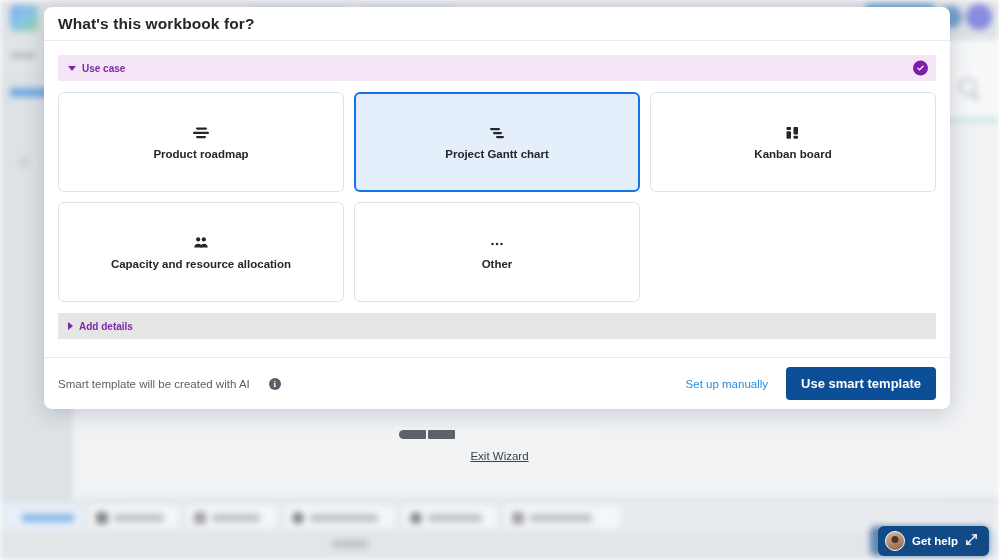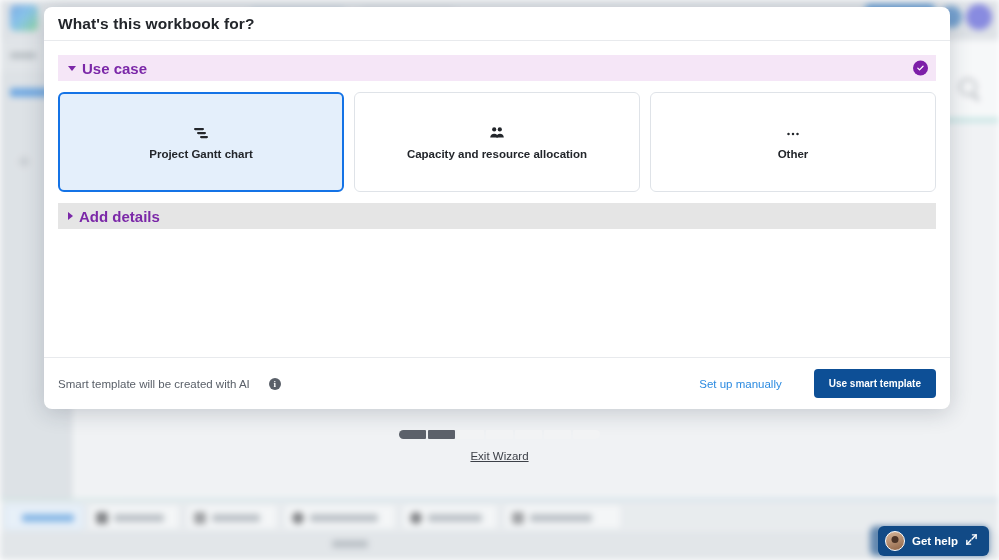--- a/index.html
+++ b/index.html
@@ -126,21 +126,21 @@
     letter-spacing: 0.1px;
   }
   .modal-body { padding: 14px 14px 0 14px; }
 
   
   .acc-bar {
     height: 26px; border-radius: 0;
     background: #f5e6f7;
     display: flex; align-items: center;
     padding: 0 10px;
-    font-size: 15px; font-weight: bold;
+    font-size: 10px; font-weight: bold;
     color: #7b28a8;
     position: relative;
   }
   .acc-bar.collapsed { background: #e5e5e5; }
   .caret {
     width: 0; height: 0; margin-right: 6px; display: inline-block;
   }
   .caret.down {
     border-left: 4px solid transparent;
     border-right: 4px solid transparent;
@@ -196,28 +196,28 @@
     display: flex; align-items: center; gap: 19px;
     font-size: 11.5px; color: #5a6069;
   }
   .info-icon {
     width: 12px; height: 12px; border-radius: 50%;
     background: #5a6069; color: #fff;
     font-size: 9px; font-weight: bold;
     display: flex; align-items: center; justify-content: center;
     font-family: "Liberation Serif", serif;
   }
-  .footer-actions { display: flex; align-items: center; gap: 32px; }
+  .footer-actions { display: flex; align-items: center; gap: 18px; }
   .link-btn {
     font-size: 11.5px; color: #2b8ae0; cursor: pointer;
     background: none; border: none; font-family: inherit;
   }
   .primary-btn {
     background: #0d4f96; color: #ffffff;
-    font-size: 10px; font-weight: bold;
+    font-size: 13px; font-weight: bold;
     border: none; border-radius: 4px;
     padding: 9px 15px; cursor: pointer;
     font-family: inherit;
   }
 
   
   #wizard-progress {
     position: absolute; left: 0; top: 430px; width: 999px;
     display: flex; flex-direction: column; align-items: center;
   }
@@ -325,33 +325,54 @@
       <span>Use case</span>
       <span class="check-badge">
         <svg width="9" height="9" viewBox="0 0 12 12" aria-hidden="true">
           <path d="M2.4 6.2 L4.7 8.5 L9.4 3.6" fill="none" stroke="#ffffff" stroke-width="1.7" stroke-linecap="round" stroke-linejoin="round"></path>
         </svg>
       </span>
     </div>
 
     <div class="card-grid">
 
+      <div class="uc-card">
+        <span class="uc-icon">
+          <svg width="20" height="16" viewBox="0 0 20 16" aria-hidden="true">
+            <rect x="5" y="2.5" width="11" height="2.2" rx="1.1" fill="#23262b"></rect>
+            <rect x="2" y="6.8" width="16" height="2.2" rx="1.1" fill="#23262b"></rect>
+            <rect x="5" y="11" width="10" height="2.2" rx="1.1" fill="#23262b"></rect>
+          </svg>
+        </span>
+        <span class="uc-label">Product roadmap</span>
+      </div>
 
 
       <div class="uc-card selected">
         <span class="uc-icon">
           <svg width="20" height="16" viewBox="0 0 20 16" aria-hidden="true">
             <rect x="3" y="3" width="10" height="2.2" rx="1.1" fill="#23262b"></rect>
             <rect x="6" y="7" width="9" height="2.2" rx="1.1" fill="#23262b"></rect>
             <rect x="9" y="11" width="8" height="2.2" rx="1.1" fill="#23262b"></rect>
           </svg>
         </span>
         <span class="uc-label">Project Gantt chart</span>
       </div>
 
+      <div class="uc-card">
+        <span class="uc-icon">
+          <svg width="18" height="16" viewBox="0 0 18 16" aria-hidden="true">
+            <rect x="2.5" y="2" width="4.5" height="3" rx="0.8" fill="#23262b"></rect>
+            <rect x="2.5" y="6.2" width="4.5" height="7.5" rx="0.8" fill="#23262b"></rect>
+            <rect x="9.5" y="2" width="4.5" height="7.5" rx="0.8" fill="#23262b"></rect>
+            <rect x="9.5" y="10.7" width="4.5" height="3" rx="0.8" fill="#23262b"></rect>
+          </svg>
+        </span>
+        <span class="uc-label">Kanban board</span>
+      </div>
 
       <div class="uc-card">
         <span class="uc-icon">
           <svg width="20" height="16" viewBox="0 0 20 16" aria-hidden="true">
             <circle cx="7.2" cy="4.4" r="2.1" fill="#23262b"></circle>
             <circle cx="12.8" cy="4.4" r="2.1" fill="#23262b"></circle>
             <path d="M3.2 12.6c0-2.3 1.8-3.8 4-3.8s4 1.5 4 3.8z" fill="#23262b"></path>
             <path d="M9.2 12.6c0-2.3 1.7-3.8 3.8-3.8s3.8 1.5 3.8 3.8z" fill="#23262b"></path>
           </svg>
         </span>

